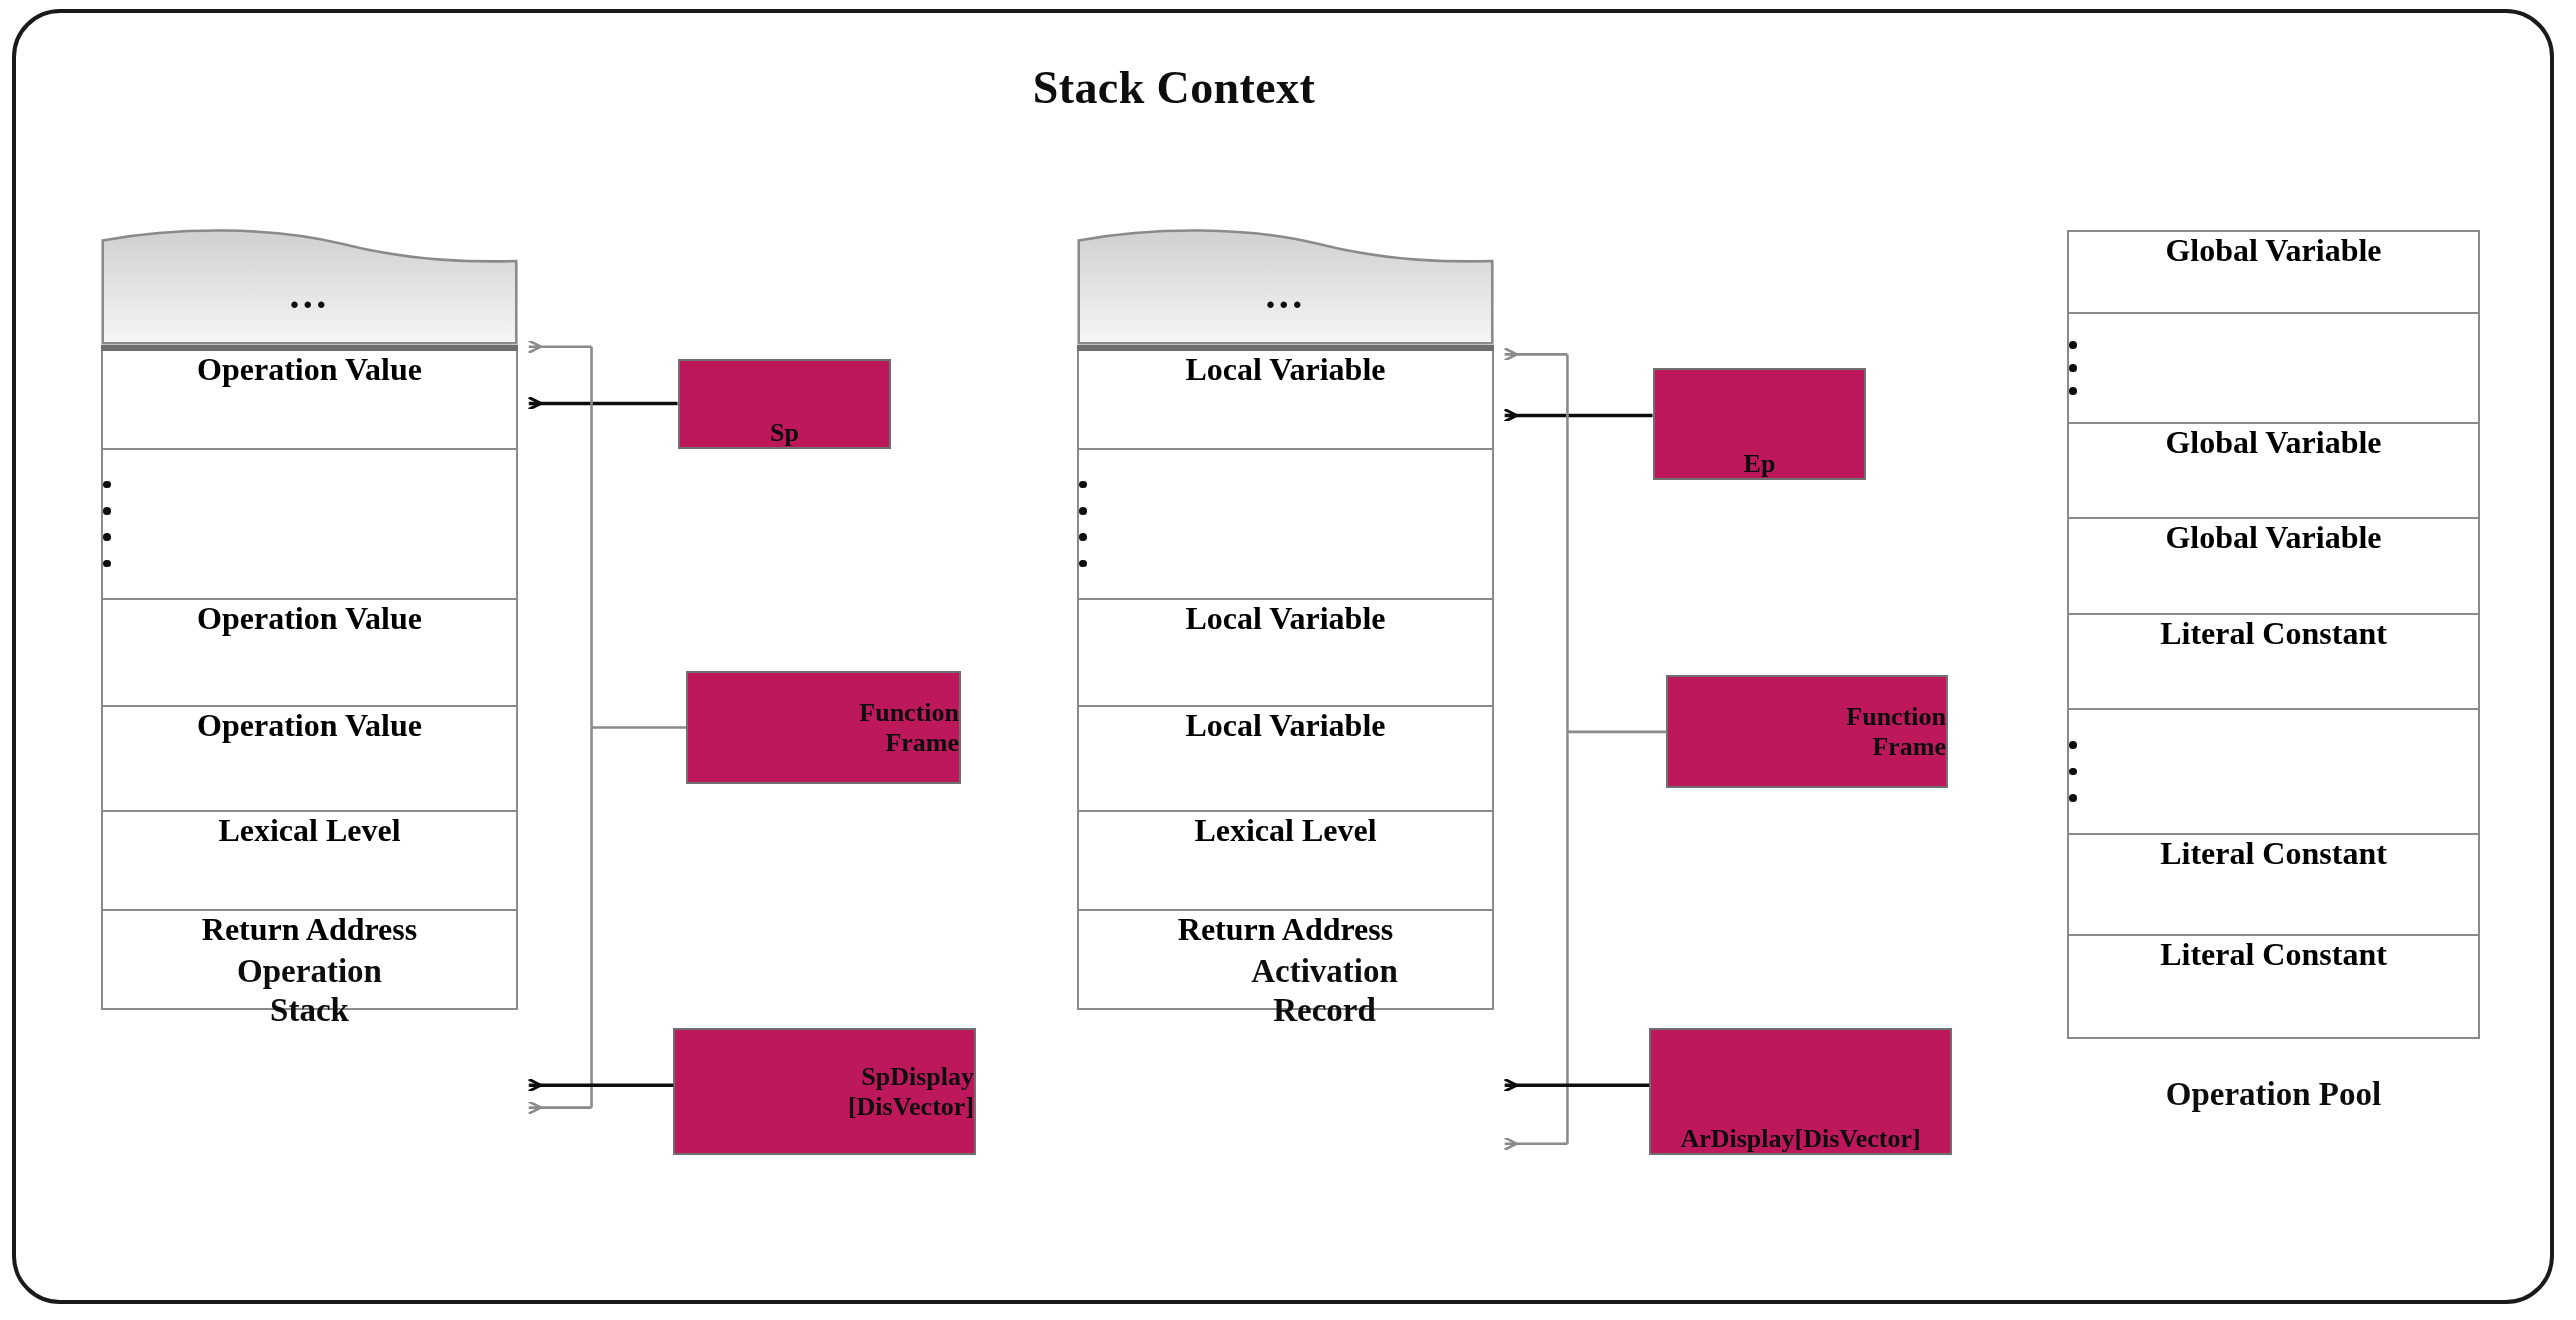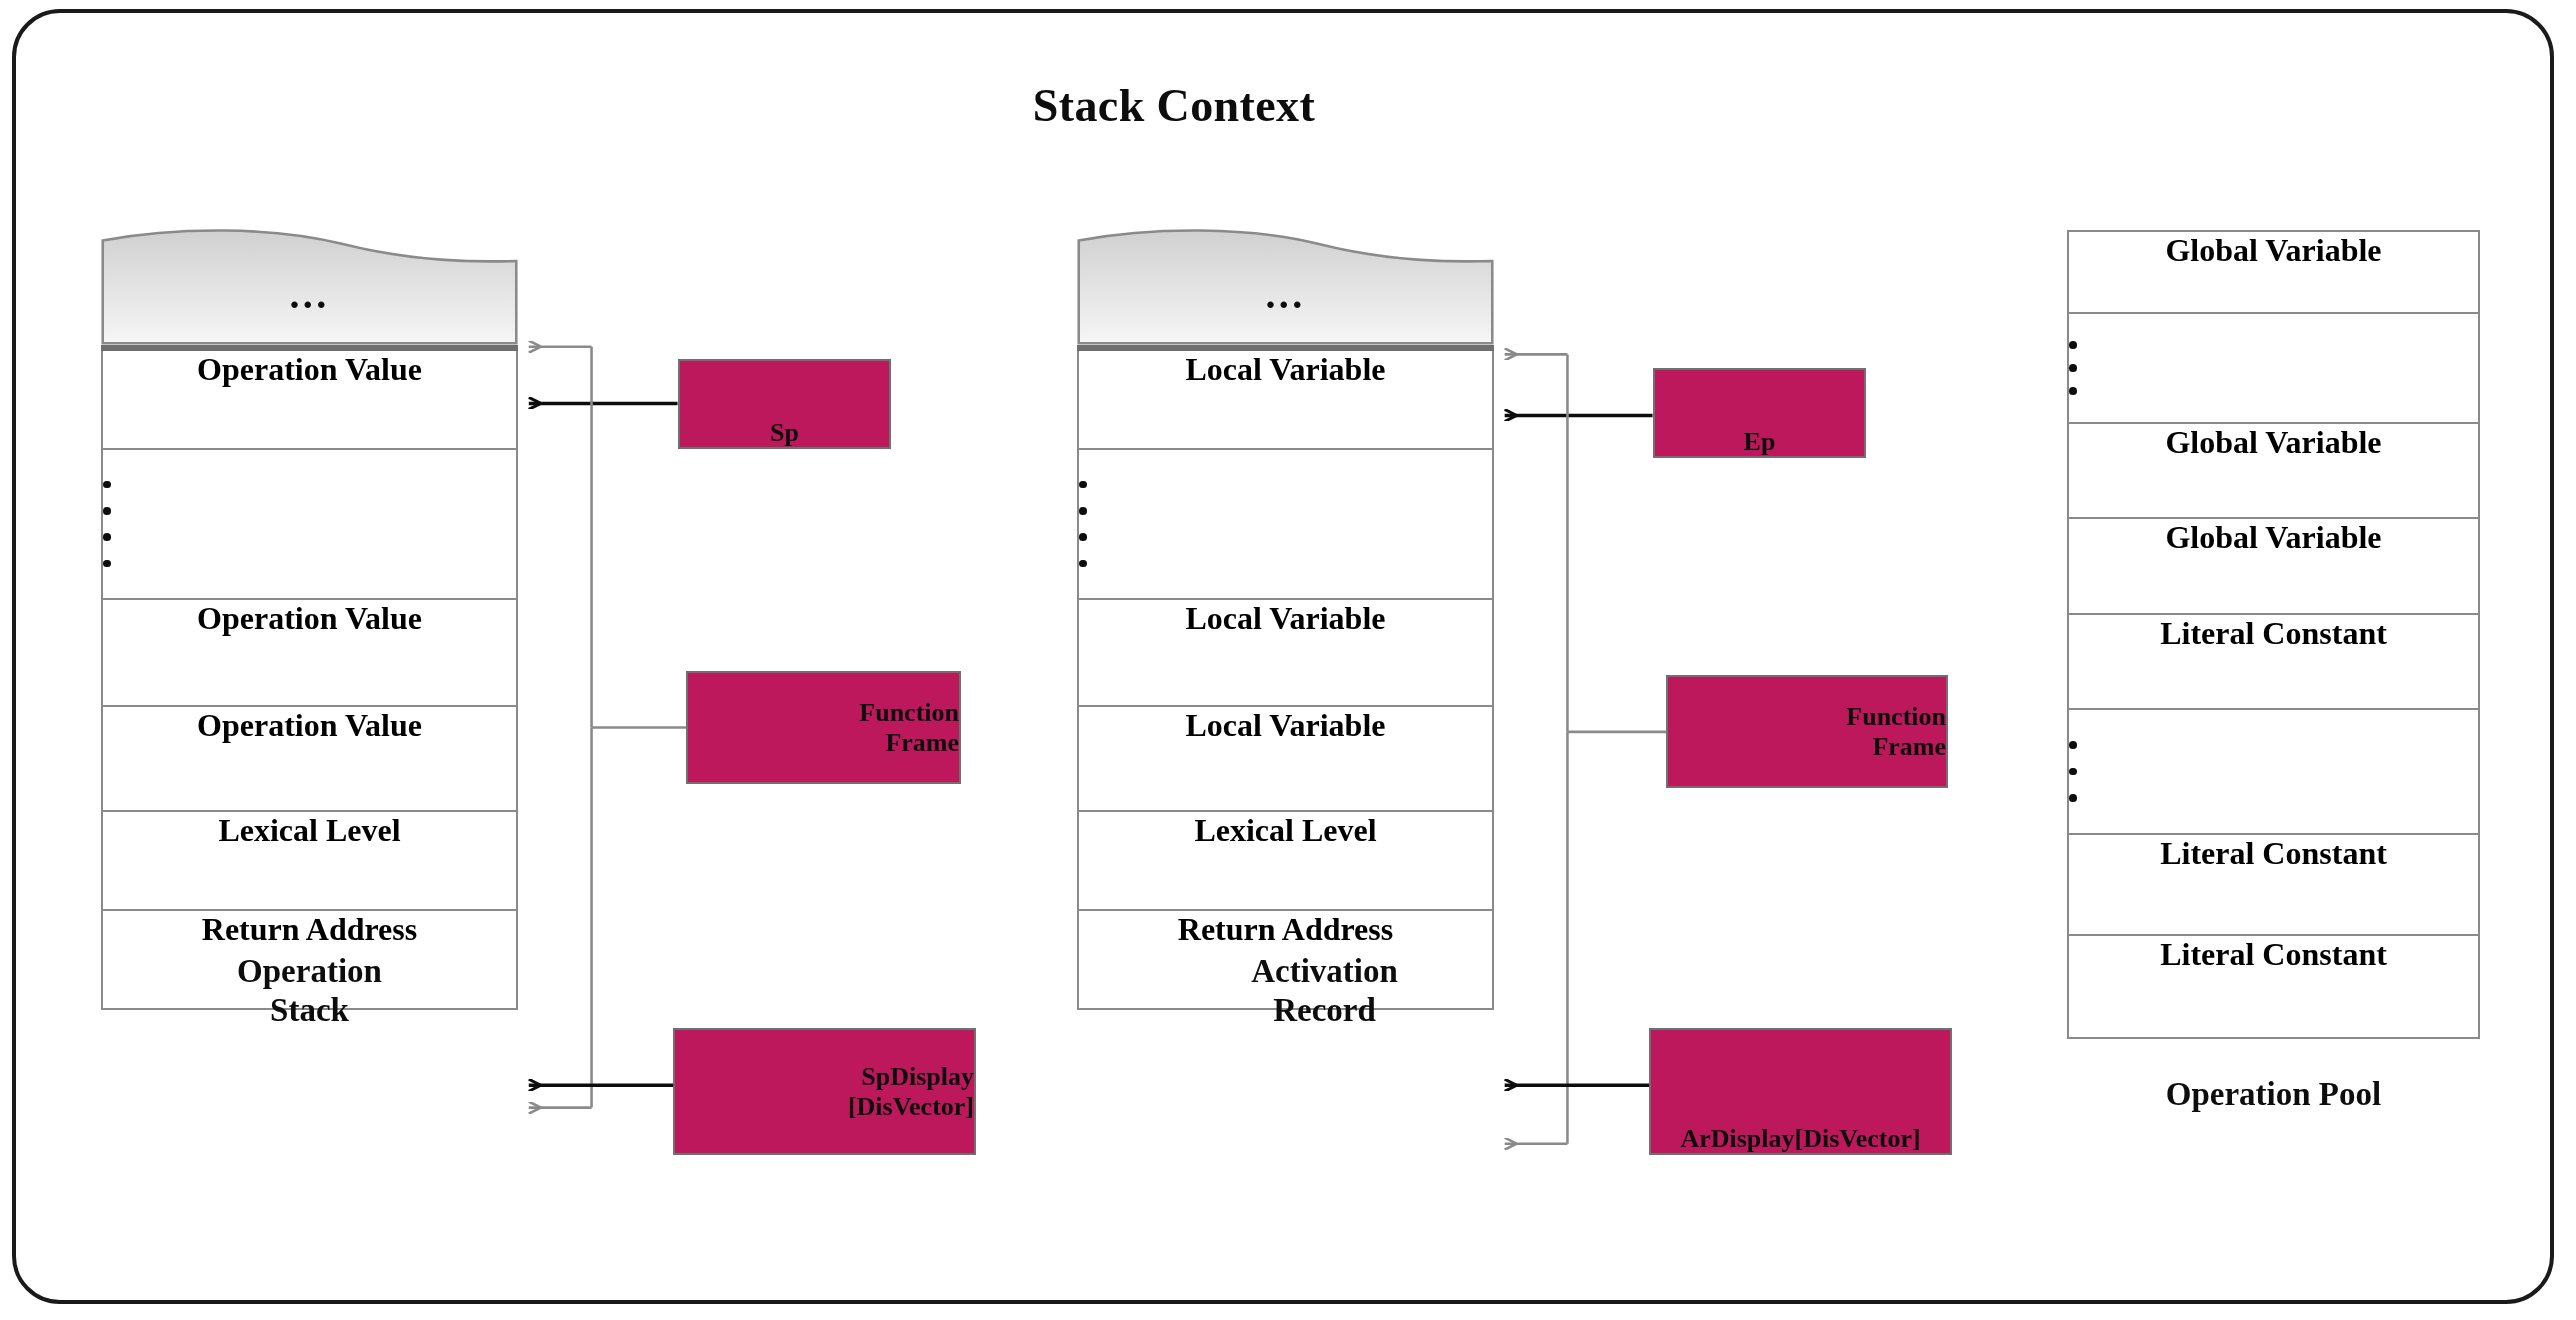--- a/index.html
+++ b/index.html
@@ -28,21 +28,21 @@
     width: 2542px;
     height: 1295px;
     border: 4.3px solid #1a1a1a;
     border-radius: 48px;
     box-sizing: border-box;
   }
 
   .title {
     position: absolute;
     left: 0;
-    top: 79px;
+    top: 61px;
     width: 2348px;
     text-align: center;
     font-size: 46px;
     font-weight: bold;
     color: #0d0d0d;
     letter-spacing: 0.4px;
   }
 
   
   .stack-col {
@@ -260,21 +260,21 @@
   <div class="nodebox" style="left:686px; top:671px; width:275px; height:113px; flex-direction:column;">
     <span>Function</span>
     <span>Frame</span>
   </div>
 
   <div class="nodebox" style="left:673px; top:1028px; width:303px; height:127px; flex-direction:column;">
     <span>SpDisplay</span>
     <span>[DisVector]</span>
   </div>
 
-  <div class="nodebox" style="left:1653px; top:368px; width:213px; height:90px;">
+  <div class="nodebox" style="left:1653px; top:368px; width:213px; height:112px;">
     <span>Ep</span>
   </div>
 
   <div class="nodebox" style="left:1666px; top:675px; width:282px; height:113px; flex-direction:column;">
     <span>Function</span>
     <span>Frame</span>
   </div>
 
   <div class="nodebox" style="left:1649px; top:1028px; width:303px; height:127px; ">
     <span>ArDisplay</span>

